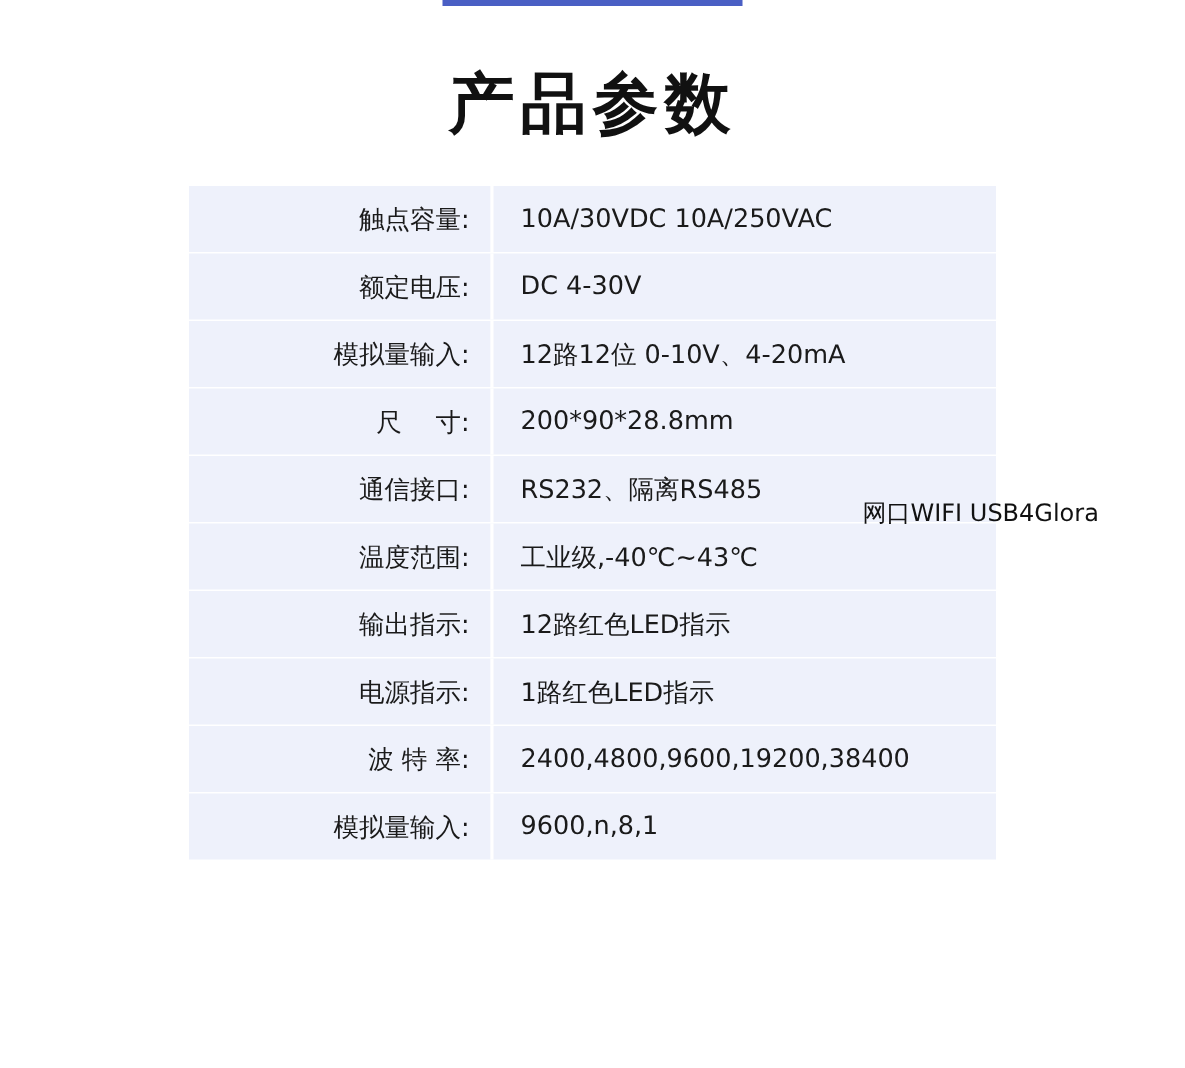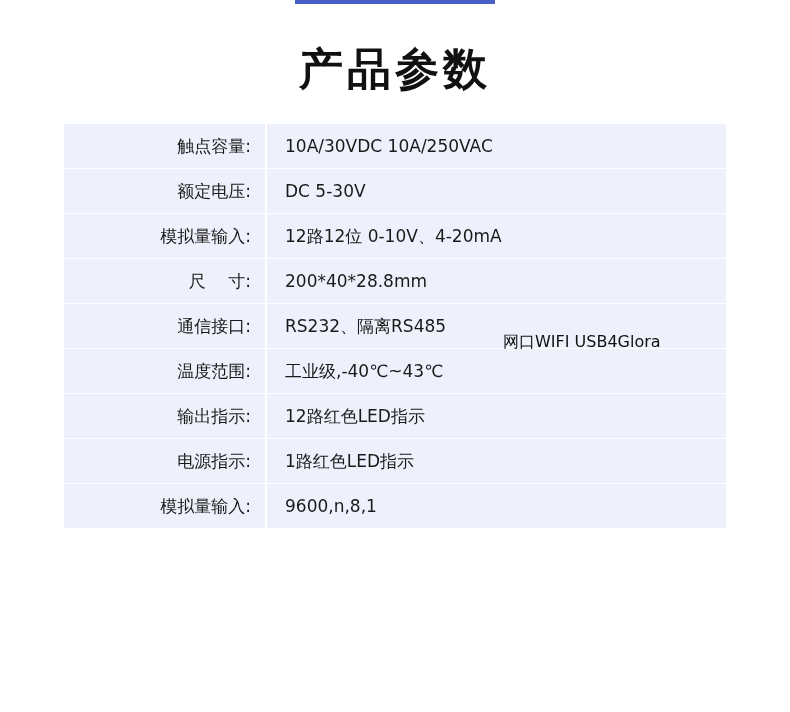--- a/index.html
+++ b/index.html
@@ -29,21 +29,21 @@
     font-weight: bold;
     color: #111111;
     letter-spacing: 4px;
     margin: 0;
     padding-top: 40px;
     padding-bottom: 24px;
     font-family: "DejaVu Sans", "Liberation Sans", sans-serif;
     border-radius: 20px;
   }
   .spec-table {
-    width: 662px;
+    width: 538px;
     margin: 0 auto;
     border-collapse: separate;
     border-spacing: 0 1px;
     table-layout: fixed;
   }
   .spec-table tr {
     height: 44px;
   }
   .spec-table td {
     background: #eef1fb;
@@ -69,21 +69,21 @@
   .spec-table tr.tall td.value {
     line-height: 1.55;
     padding-top: 6px;
     padding-bottom: 6px;
   }
   .value-line {
     display: block;
   }
   .overlay-note {
     position: absolute;
-    left: 236px;
+    left: 246px;
     top: -17px;
     font-size: 16px;
     color: #111111;
     white-space: nowrap;
     font-family: "DejaVu Sans", "Liberation Sans", sans-serif;
   }
   .label-spaced {
     letter-spacing: 0;
   }
 </style>
@@ -95,29 +95,29 @@
 <h1 class="page-title">产品参数</h1>
 
 <table class="spec-table">
   <tbody>
     <tr>
       <td class="label">触点容量:</td>
       <td class="value">10A/30VDC   10A/250VAC</td>
     </tr>
     <tr>
       <td class="label">额定电压:</td>
-      <td class="value">DC 5-30V</td>
+      <td class="value">DC 4-30V</td>
     </tr>
     <tr>
       <td class="label">模拟量输入:</td>
       <td class="value">12路12位 0-10V、4-20mA</td>
     </tr>
     <tr>
       <td class="label label-spaced">尺　 寸:</td>
-      <td class="value">200*40*28.8mm</td>
+      <td class="value">200*90*28.8mm</td>
     </tr>
     <tr>
       <td class="label">通信接口:</td>
       <td class="value">RS232、隔离RS485</td>
     </tr>
     <tr>
       <td class="label">温度范围:</td>
       <td class="value">
         <span>工业级,-40℃~43℃</span>
         <span class="overlay-note">网口WIFI  USB4Glora</span>
@@ -125,17 +125,21 @@
     </tr>
     <tr>
       <td class="label">输出指示:</td>
       <td class="value">12路红色LED指示</td>
     </tr>
     <tr>
       <td class="label">电源指示:</td>
       <td class="value">1路红色LED指示</td>
     </tr>
     <tr>
+      <td class="label label-spaced">波 特 率:</td>
+      <td class="value">2400,4800,9600,19200,38400</td>
+    </tr>
+    <tr>
       <td class="label">模拟量输入:</td>
       <td class="value">9600,n,8,1</td>
     </tr>
   </tbody>
 </table>
 
 </body></html>

